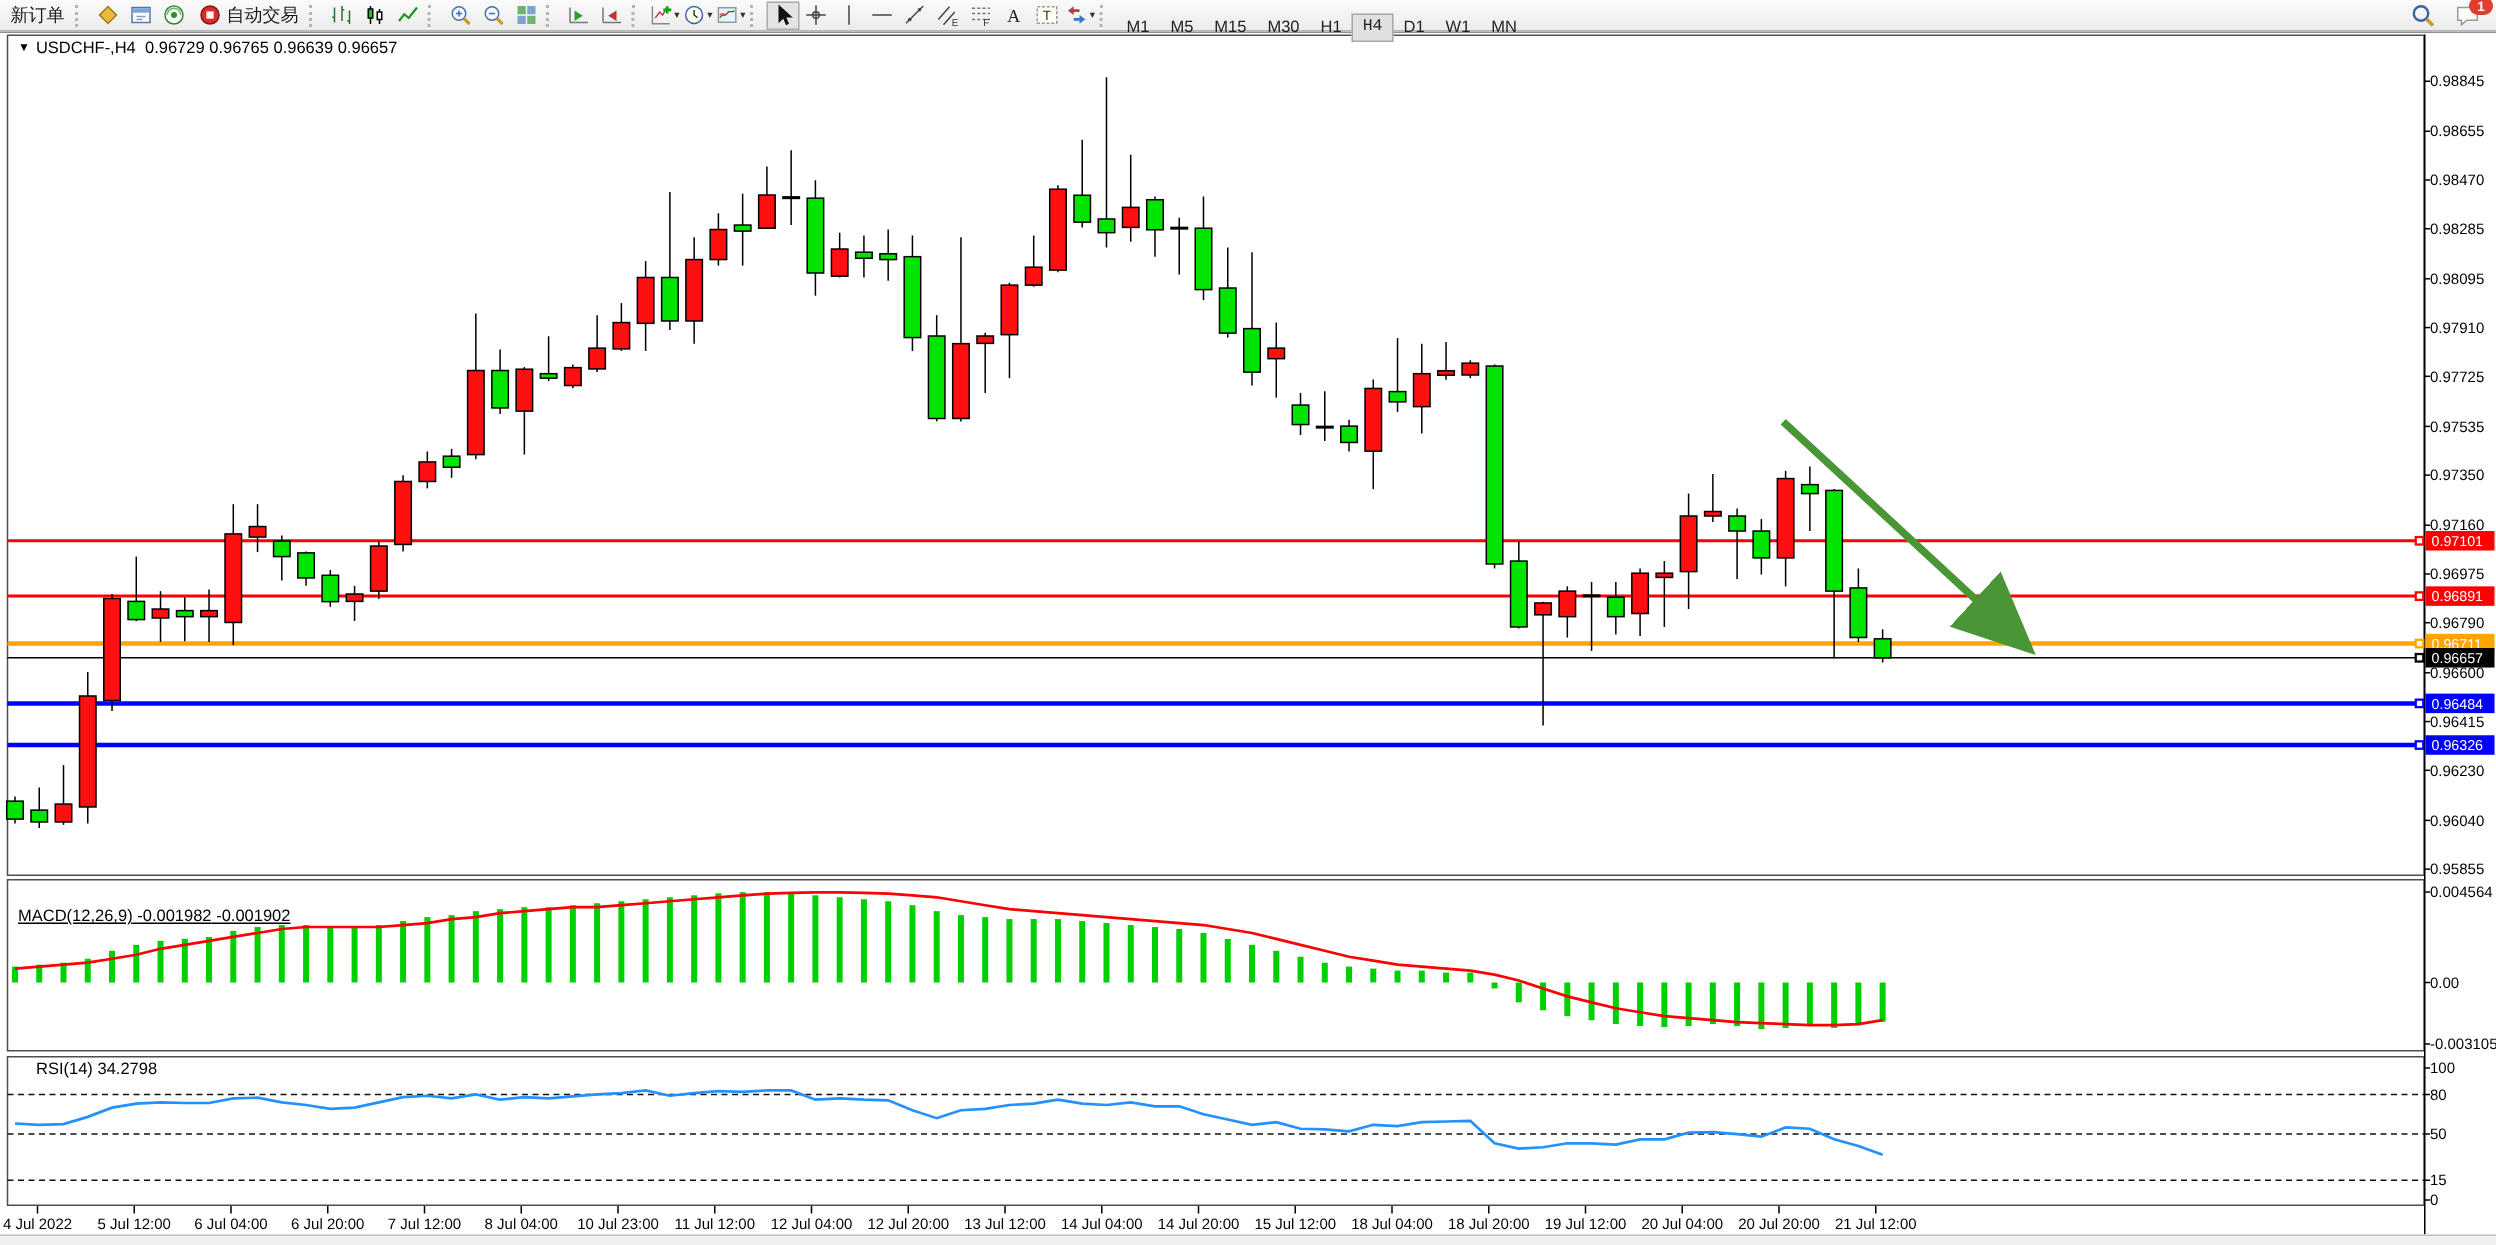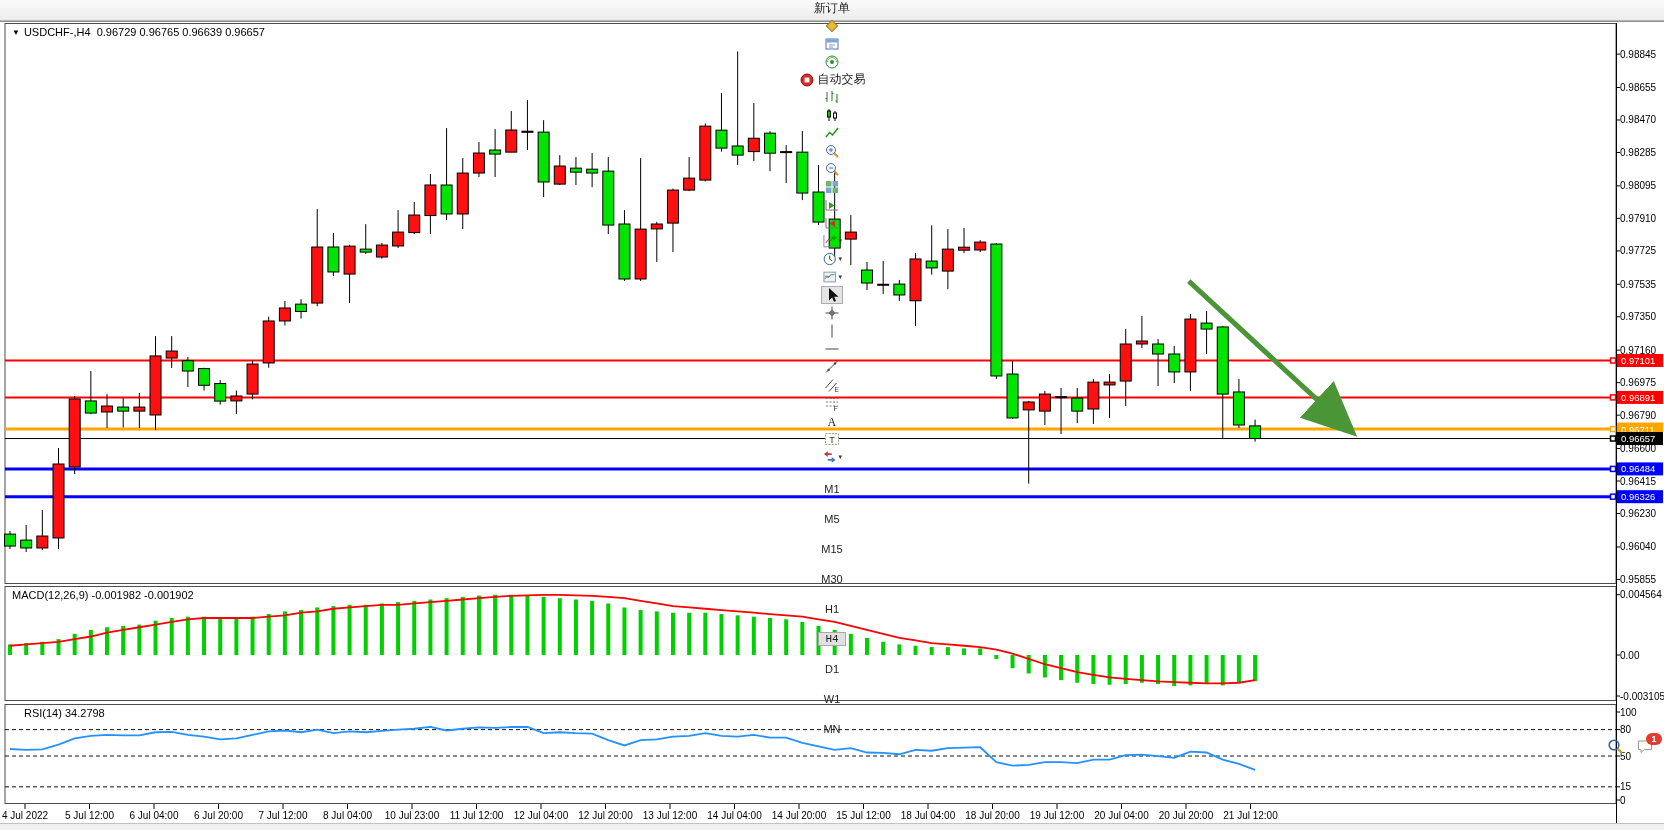--- a/index.html
+++ b/index.html
@@ -1,19 +1,19 @@
 <!DOCTYPE html>
 <html><head>
 <meta charset="utf-8">
 <style>
   html,body{margin:0;padding:0;width:1664px;height:830px;overflow:hidden;background:#f0f0f0;
     font-family:"Liberation Sans",sans-serif;-webkit-font-smoothing:antialiased;}
   
   #toolbar{position:absolute;left:0;top:0;width:1664px;height:21px;background:linear-gradient(#fbfbfb,#ececec);
-    border-bottom:1px solid #b6b6b6;display:flex;align-items:center;padding:0 2px;box-sizing:border-box;z-index:5;flex-direction:column;}
+    border-bottom:1px solid #b6b6b6;display:flex;align-items:center;padding:0 2px;box-sizing:border-box;z-index:5;}
   .tb-btn{display:flex;align-items:center;gap:3px;height:19px;padding:0 5px;font-size:12px;color:#1a1a1a;cursor:default;}
   .tb-ico{width:22px;height:19px;display:flex;align-items:center;justify-content:center;border:1px solid transparent;box-sizing:border-box;}
   .tb-ico.pressed{background:#e4e4e4;border:1px solid #adadad;}
   .tb-ico svg,.tb-btn svg{display:block;}
   .tb-sep{width:5px;height:15px;border-left:2px dotted #b5b5b5;margin:0 4px 0 2px;}
   .caret{font-size:7px;color:#333;margin-left:1px;}
   .tf{height:17px;display:flex;align-items:center;padding:0 6px;font-size:11px;color:#222;border:1px solid transparent;margin-top:16px;}
   .tf.active{background:#e0e0e0;border:1px solid #a8a8a8;font-family:Liberation Mono, monospace;}
   #tb-right{margin-left:auto;display:flex;align-items:center;gap:8px;padding-right:6px;}
   #chat-badge{position:relative;}
@@ -591,21 +591,21 @@
       <line x1="1186" y1="803" x2="1186" y2="808" stroke="#000"></line>
       <text x="1186" y="818" font-size="10" fill="#000" font-family="&quot;Liberation Sans&quot;,sans-serif" text-anchor="middle">20 Jul 20:00</text>
       <line x1="1250.5" y1="803" x2="1250.5" y2="808" stroke="#000"></line>
       <text x="1250.5" y="818" font-size="10" fill="#000" font-family="&quot;Liberation Sans&quot;,sans-serif" text-anchor="middle">21 Jul 12:00</text>
     </svg>
 
   <div class="overlay-label" id="chart-title">
     <span class="dd">▼</span><span>USDCHF-,H4</span>&nbsp;&nbsp;<span>0.96729 0.96765 0.96639 0.96657</span>
   </div>
 
-  <div class="overlay-label" id="macd-label" style="left: 12px; top: 567px;">
+  <div class="overlay-label" id="macd-label" style="left: 12px; top: 583px; text-decoration: underline;">
     <span>MACD(12,26,9)</span> <span>-0.001982</span> <span>-0.001902</span>
   </div>
 
   <div class="overlay-label" id="rsi-label" style="left: 24px; top: 685px;">
     <span>RSI(14)</span> <span>34.2798</span>
   </div>
 
   <div id="bottom-strip"></div>
 </div>
 

